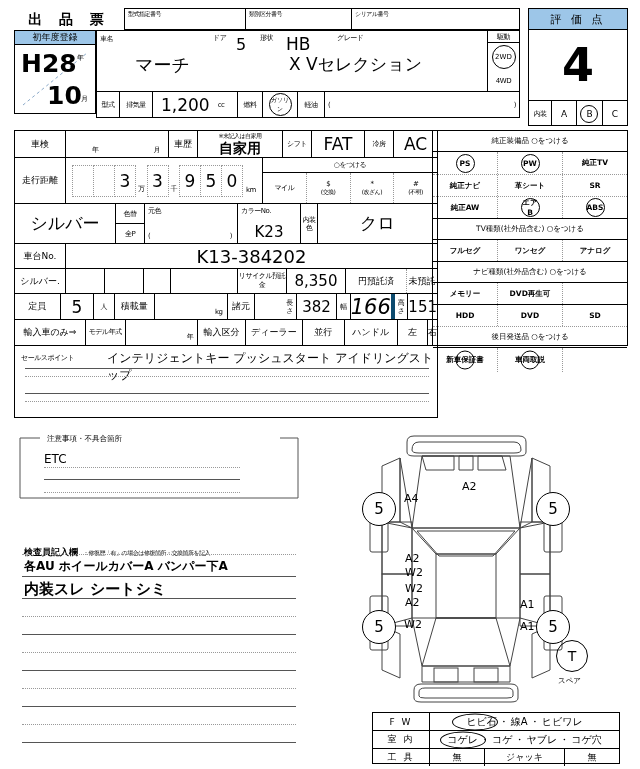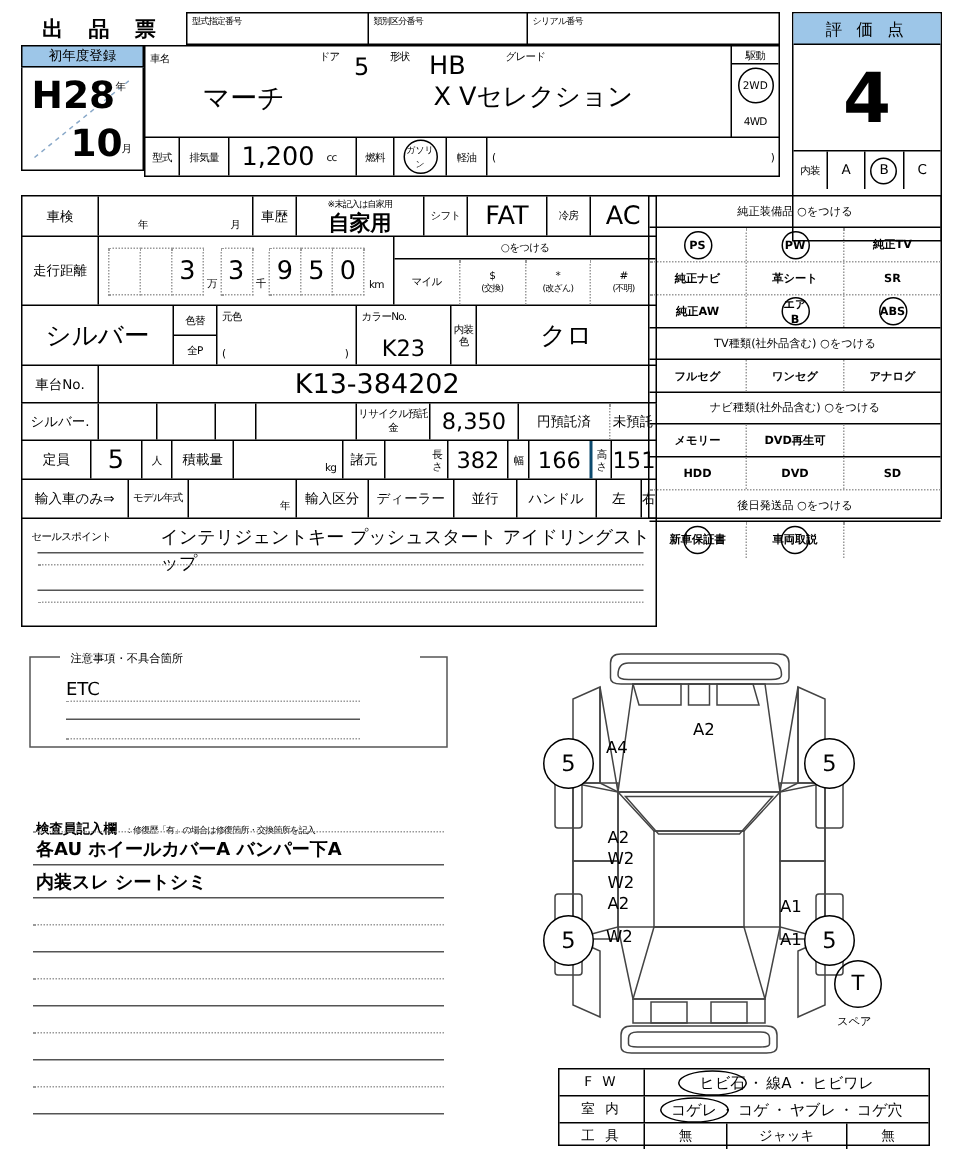--- a/index.html
+++ b/index.html
@@ -38,21 +38,21 @@
   <div class="bx b" style="left:124px;top:8px;width:122px;height:22px;">
     <div class="lbl6" style="margin:1px 0 0 3px;">型式指定番号</div>
   </div>
   <div class="bx b" style="left:246px;top:8px;width:106px;height:22px;border-left:none;">
     <div class="lbl6" style="margin:1px 0 0 3px;">類別区分番号</div>
   </div>
   <div class="bx b" style="left:352px;top:8px;width:168px;height:22px;border-left:none;">
     <div class="lbl6" style="margin:1px 0 0 3px;">シリアル番号</div>
   </div>
 
-  <div class="bx b" style="left:528px;top:8px;width:100px;height:153px;">
+  <div class="bx b" style="left:528px;top:8px;width:100px;height:118px;">
     <div class="blue ctr" style="height:20px;border-bottom:1px solid #000;font-size:11px;letter-spacing:3px;">評 価 点</div>
     <div class="ctr" style="height:70px;font-size:46px;font-weight:bold;">4</div>
     <div style="display:flex;height:25px;border-top:1px solid #000;">
       <div class="ctr lbl" style="width:22px;border-right:1px solid #000;line-height:8px;">内装</div>
       <div class="ctr sml" style="flex:1;border-right:1px solid #000;">A</div>
       <div class="ctr" style="flex:1;border-right:1px solid #000;">
         <span class="circ sml" style="width:18px;height:18px;">B</span>
       </div>
       <div class="ctr sml" style="flex:1;">C</div>
     </div>
@@ -215,21 +215,21 @@
       <div class="ctr" style="width:36px;border-right:1px solid #000;font-size:17px;">5</div>
       <div class="ctr lbl" style="width:22px;border-right:1px solid #000;">人</div>
       <div class="ctr sml" style="width:44px;border-right:1px solid #000;">積載量</div>
       <div style="width:80px;border-right:1px solid #000;position:relative;">
         <span class="lbl" style="position:absolute;right:4px;bottom:3px;">kg</span>
       </div>
       <div class="ctr sml" style="width:30px;border-right:1px solid #000;">諸元</div>
       <div class="ctr lbl" style="width:14px;border-right:1px solid #000;line-height:8px;margin-left:28px;">長さ</div>
       <div class="ctr" style="width:44px;border-right:1px solid #000;font-size:15px;">382</div>
       <div class="ctr lbl" style="width:14px;border-right:1px solid #000;">幅</div>
-      <div class="ctr" style="width:44px;border-right:2px solid #0c4a6e;font-size:15px;">166</div>
+      <div class="ctr" style="width:44px;border-right:4px solid #0c4a6e;font-size:21px;font-style:italic;">166</div>
       <div class="ctr lbl" style="width:14px;border-right:1px solid #000;line-height:8px;">高さ</div>
       <div class="ctr" style="flex:1;font-size:15px;">151</div>
     </div>
   </div>
 
   <div class="bx b" style="left:14px;top:320px;width:424px;height:26px;border-top:none;">
     <div style="display:flex;height:100%;">
       <div class="ctr sml" style="width:72px;border-right:1px solid #000;">輸入車のみ⇒</div>
       <div class="ctr lbl" style="width:40px;border-right:1px solid #000;line-height:9px;">モデル年式</div>
       <div style="width:74px;border-right:1px solid #000;position:relative;">
@@ -329,21 +329,21 @@
   </div>
 
   <div class="bx" style="left:18px;top:538px;width:282px;height:224px;">
     <div style="position:absolute;left:6px;top:2px;">
       <span class="sml" style="font-weight:bold;">検査員記入欄</span>
       <span class="lbl6">：修復歴「有」の場合は修復箇所・交換箇所を記入</span>
     </div>
     <div class="line-dot" style="left:4px;top:16px;width:274px;"></div>
     <div style="position:absolute;left:6px;top:20px;font-size:12px;font-weight:bold;">各AU  ホイールカバーA  バンパー下A</div>
     <div class="line-solid" style="left:4px;top:38px;width:274px;"></div>
-    <div style="position:absolute;left:6px;top:42px;font-size:12px;font-weight:bold;">内装スレ  シートシミ</div>
+    <div style="position:absolute;left:6px;top:42px;font-size:15px;font-weight:bold;">内装スレ  シートシミ</div>
     <div class="line-solid" style="left:4px;top:60px;width:274px;"></div>
     <div class="line-dot" style="left:4px;top:78px;width:274px;"></div>
     <div class="line-solid" style="left:4px;top:96px;width:274px;"></div>
     <div class="line-dot" style="left:4px;top:114px;width:274px;"></div>
     <div class="line-solid" style="left:4px;top:132px;width:274px;"></div>
     <div class="line-dot" style="left:4px;top:150px;width:274px;"></div>
     <div class="line-solid" style="left:4px;top:168px;width:274px;"></div>
     <div class="line-dot" style="left:4px;top:186px;width:274px;"></div>
     <div class="line-solid" style="left:4px;top:204px;width:274px;"></div>
   </div>

